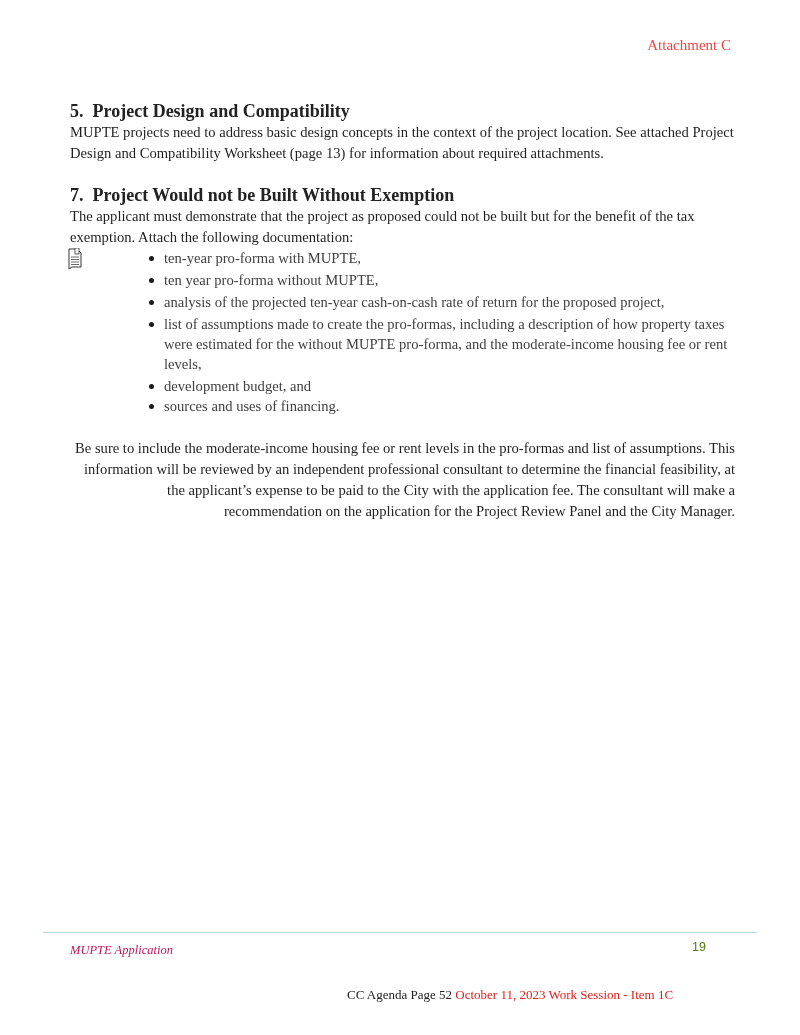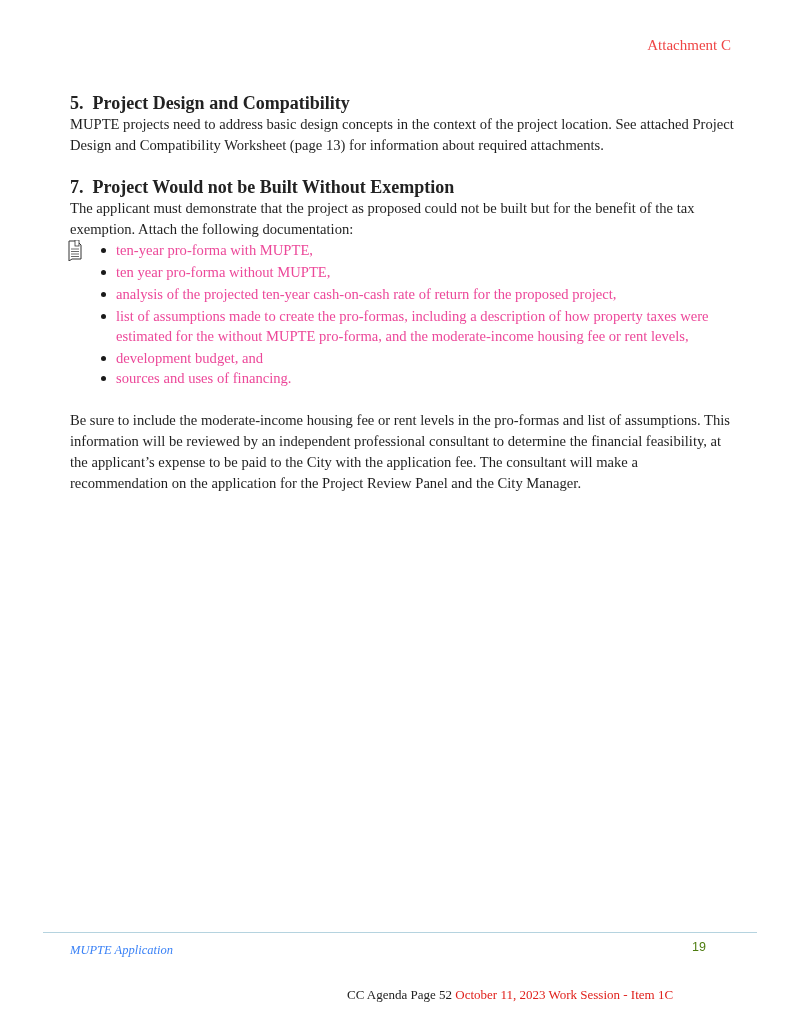--- a/index.html
+++ b/index.html
@@ -5,48 +5,48 @@
     html, body { margin: 0; padding: 0; background: #ffffff; }
     body {
       width: 800px; height: 1035px; position: relative; overflow: hidden;
       font-family: "Liberation Serif", "DejaVu Serif", serif;
       color: #1a1a1a;
     }
     .attachment-label {
       position: absolute; top: 37px; right: 69px;
       font-size: 15px; color: #ef4444;
     }
-    .content { position: absolute; left: 70px; top: 92px; width: 665px; }
+    .content { position: absolute; left: 70px; top: 100px; width: 665px; }
     .section-heading {
       font-weight: bold; font-size: 18px; margin: 0; line-height: 22px; color: #222;
     }
     .section-heading .num-small { font-size: 14px; }
     .para {
       font-size: 14.6px; line-height: 21px; margin: 0; color: #1f1f1f;
     }
     .section { margin-bottom: 14px; }
     .bullets { list-style: none; margin: 0; padding: 0; position: relative; }
     .bullets li {
       position: relative; padding-left: 46px; font-size: 14.6px; line-height: 20px;
-      margin-bottom: 2px; color: #ec4899;
+      margin-bottom: 2px; color: #404040; margin-left: 48px;
     }
     .bullets li .dot {
       position: absolute; left: 31px; top: 8px; width: 5px; height: 5px;
       border-radius: 50%; background: #1a1a1a;
     }
     .note-icon {
       position: absolute; left: -3px; top: 0px; width: 16px; height: 21px;
     }
-    .closing { margin-top: 22px; }
+    .closing { margin-top: 22px; text-align: right; }
     .footer-rule {
       position: absolute; left: 43px; right: 43px; top: 932px;
       height: 1px; background: #b5d3df;
     }
     .footer-title {
-      position: absolute; left: 70px; top: 943px; font-size: 12.5px; font-style: italic; color: #3b82f6;
+      position: absolute; left: 70px; top: 943px; font-size: 12.5px; font-style: italic; color: #be185d;
     }
     .page-number {
       position: absolute; left: 692px; top: 940px; font-family: "Liberation Sans", sans-serif;
       font-size: 12.5px; color: #4d7c0f;
     }
     .agenda-line {
       position: absolute; top: 987px; left: 347px; font-size: 13px; color: #222; white-space: nowrap;
     }
     .agenda-line .session { color: #e0211c; }
   </style>

